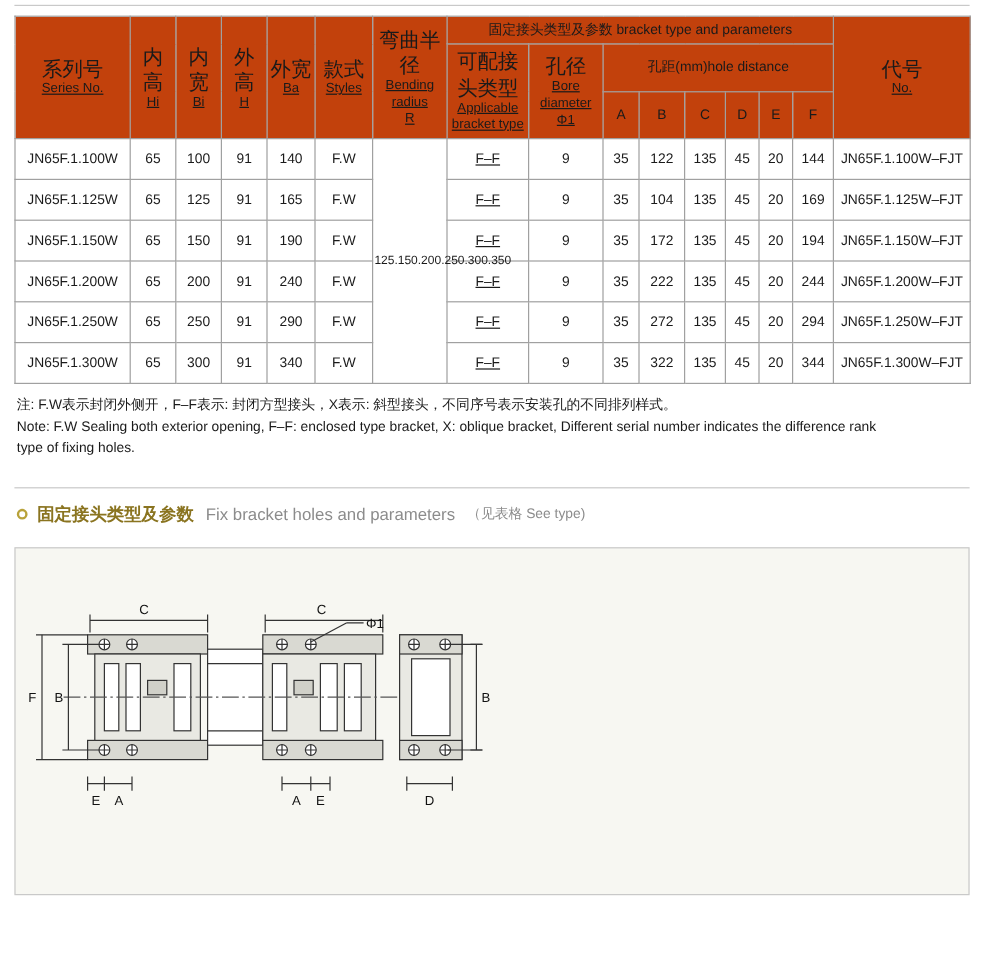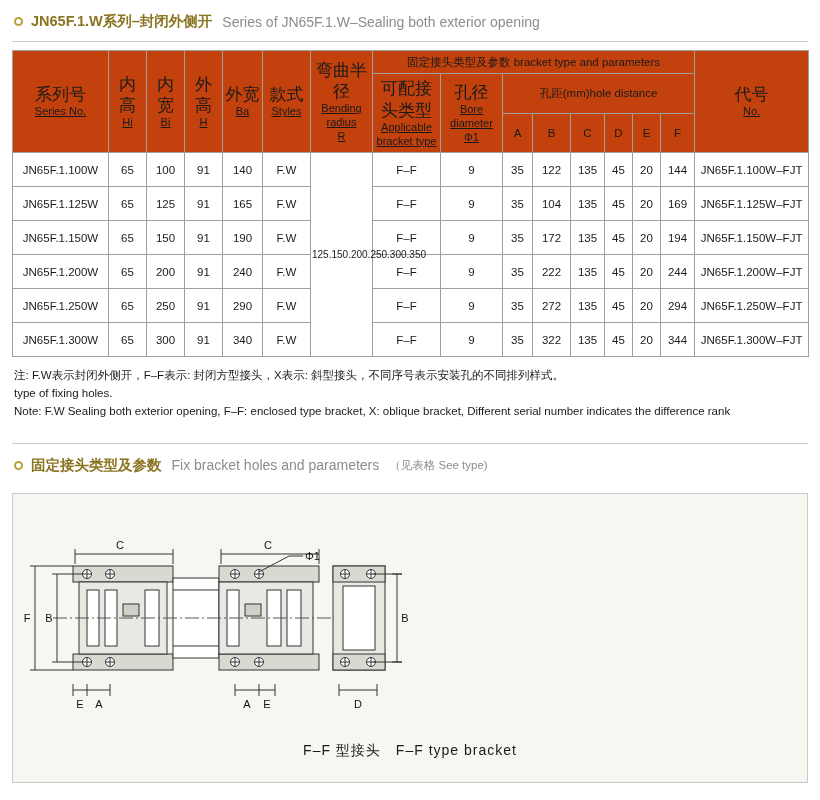--- a/index.html
+++ b/index.html
@@ -56,21 +56,21 @@
     background: #c2410c;
     font-weight: normal;
     line-height: 1.25;
     font-size: 11.5px;
     padding: 4px 2px;
   }
   .th-cn { display: block; font-size: 17px; }
   .th-en { display: block; font-size: 11px; text-decoration: underline; }
   table.spec tbody td { height: 34px; background: #ffffff; }
   td.left { text-align: left; padding-left: 6px; }
-  td.shade { background: #f3f0cf; }
+  td.shade { background: #f3f0cf; text-decoration: underline; }
   .bend-cell {
     font-size: 10px; line-height: 1.45; background: #f3f0cf;
   }
 
   
   .notes {
     padding: 10px 28px 0 14px;
     font-size: 11.5px;
     line-height: 1.55;
     color: #1a1a1a;
@@ -96,25 +96,20 @@
     font-size: 14px;
     letter-spacing: 1px;
   }
   svg.fig { position: absolute; left: 0; top: 0; }
 </style>
 </head>
 <body>
 
 <div class="page">
 
-  <div class="section-head">
-    <span class="bullet"></span>
-    <span class="head-cn">JN65F.1.W系列–封闭外侧开</span>
-    <span class="head-en">Series of JN65F.1.W–Sealing both exterior opening</span>
-  </div>
   <div class="rule"></div>
 
   <div class="tbl-wrap">
     <table class="spec">
       <colgroup>
         <col style="width:96px">
         <col style="width:38px">
         <col style="width:38px">
         <col style="width:38px">
         <col style="width:40px">
@@ -291,22 +286,22 @@
           <td>20</td>
           <td>344</td>
           <td>JN65F.1.300W–FJT</td>
         </tr>
       </tbody>
     </table>
   </div>
 
   <div class="notes">
     <p>注: F.W表示封闭外侧开，F–F表示: 封闭方型接头，X表示: 斜型接头，不同序号表示安装孔的不同排列样式。</p>
+    <p>Note: F.W Sealing both exterior opening, F–F: enclosed type bracket, X: oblique bracket, Different serial number indicates the difference rank</p>
     <p>type of fixing holes.</p>
-    <p>Note: F.W Sealing both exterior opening, F–F: enclosed type bracket, X: oblique bracket, Different serial number indicates the difference rank</p>
   </div>
 
   <div class="sep"></div>
 
   <div class="section-head">
     <span class="bullet"></span>
     <span class="head-cn">固定接头类型及参数</span>
     <span class="head-en">Fix bracket holes and parameters</span>
     <span class="head-note">（见表格 See type)</span>
   </div>
@@ -431,16 +426,15 @@
         <text x="14" y="128" text-anchor="middle">F</text>
         <text x="36" y="128" text-anchor="middle">B</text>
         <text x="392" y="128" text-anchor="middle">B</text>
         <text x="67" y="214" text-anchor="middle">E</text>
         <text x="86" y="214" text-anchor="middle">A</text>
         <text x="234" y="214" text-anchor="middle">A</text>
         <text x="254" y="214" text-anchor="middle">E</text>
         <text x="345" y="214" text-anchor="middle">D</text>
       </g>
     </svg>
-    <div class="diagram-caption">F–F 型接头　F–F type bracket</div>
   </div>
 
 </div>
 
 </body></html>

